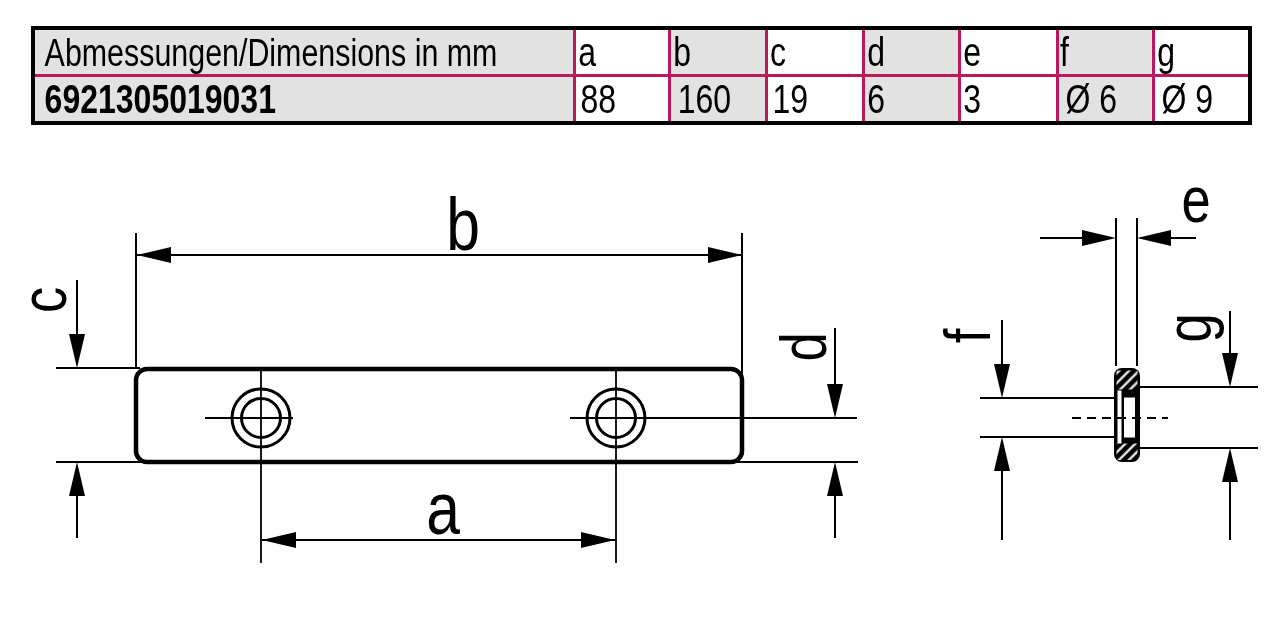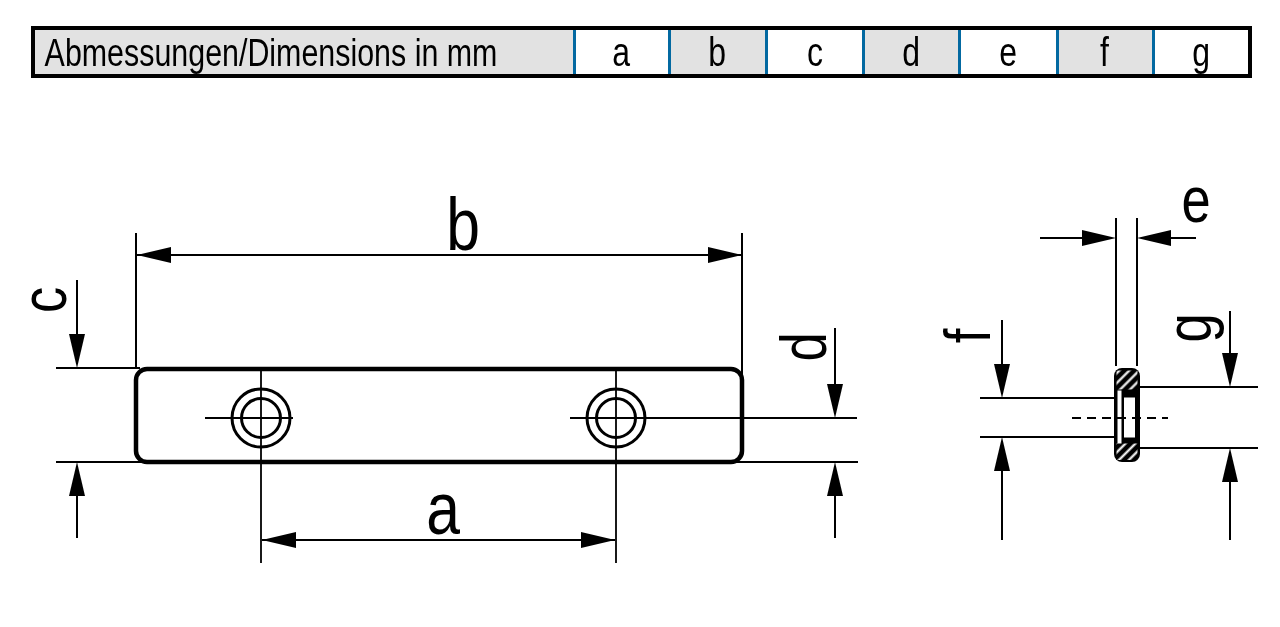--- a/index.html
+++ b/index.html
@@ -4,22 +4,22 @@
 <style>
   html,body{margin:0;padding:0;background:#fff;}
   body{width:1280px;height:627px;position:relative;overflow:hidden;
        font-family:"Liberation Sans",sans-serif;color:#000;}
   .stage{position:absolute;inset:0;}
 
   
   table.dims{position:absolute;left:31px;top:26px;width:1219px;
              border-collapse:collapse;table-layout:fixed;
              border:4px solid #000;}
-  table.dims td{border:3px solid #0369a1;padding:0;vertical-align:middle;
-                height:44px;text-align:center;font-size:40px;line-height:1;
+  table.dims td{border:3px solid #be185d;padding:0;vertical-align:middle;
+                height:44px;text-align:left;font-size:40px;line-height:1;
                 white-space:nowrap;overflow:hidden;}
   td.shade{background:#e2e2e2;}
   td.plain{background:#ffffff;}
   td.lead{text-align:left;}
   .cond{display:inline-block;transform:scaleX(.8);transform-origin:50% 50%;}
   .cond-l{display:inline-block;transform:scaleX(.8);transform-origin:0 50%;
           padding-left:12px;font-size:38px;}
   .pn{font-weight:bold;font-size:40px;}
 
   
@@ -157,16 +157,28 @@
         <span class="cond-l">Abmessungen/Dimensions in mm</span>
       </td>
       <td class="plain"><span class="cond">a</span></td>
       <td class="shade"><span class="cond">b</span></td>
       <td class="plain"><span class="cond">c</span></td>
       <td class="shade"><span class="cond">d</span></td>
       <td class="plain"><span class="cond">e</span></td>
       <td class="shade"><span class="cond">f</span></td>
       <td class="plain"><span class="cond">g</span></td>
     </tr>
+    <tr>
+      <td class="shade lead">
+        <span class="cond-l pn">6921305019031</span>
+      </td>
+      <td class="plain"><span class="cond">88</span></td>
+      <td class="shade"><span class="cond">160</span></td>
+      <td class="plain"><span class="cond">19</span></td>
+      <td class="shade"><span class="cond">6</span></td>
+      <td class="plain"><span class="cond">3</span></td>
+      <td class="shade"><span class="cond">Ø 6</span></td>
+      <td class="plain"><span class="cond">Ø 9</span></td>
+    </tr>
   </tbody>
     </table>
 
 </div>
 
 </body></html>

